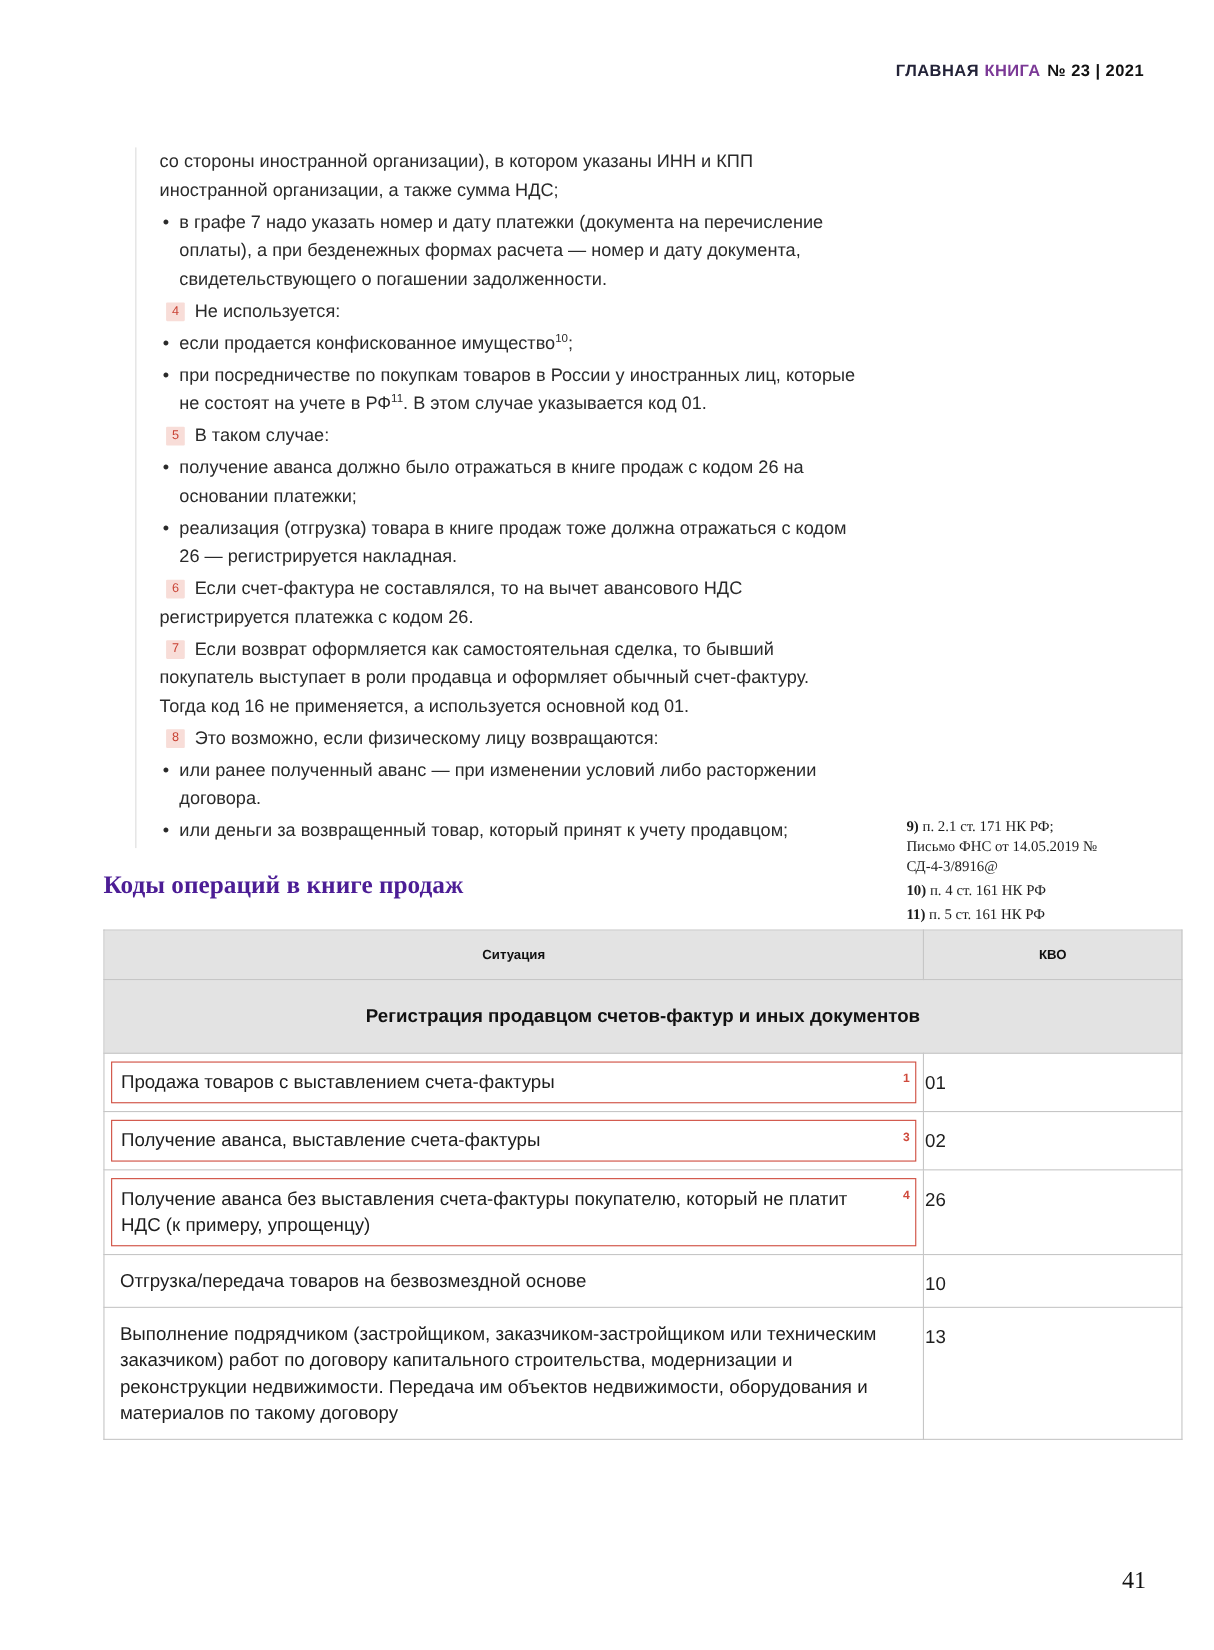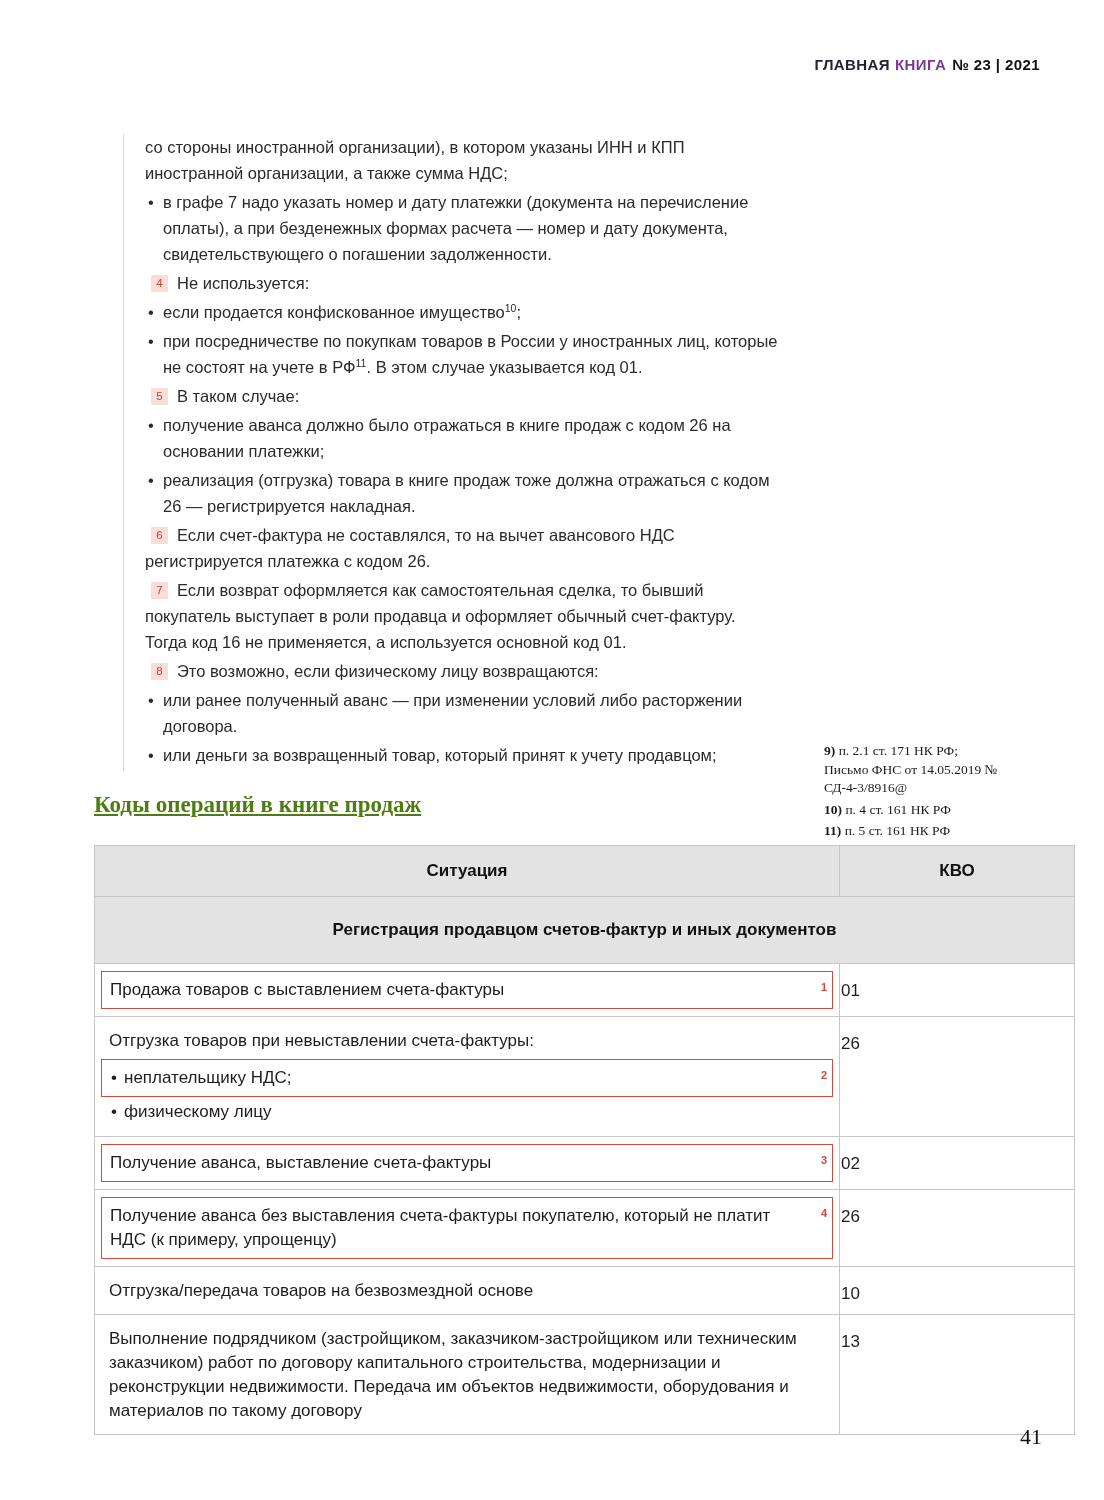--- a/index.html
+++ b/index.html
@@ -25,29 +25,29 @@
   sup.fnref{font-size:10.5px;line-height:0;}
 
   
   .footnotes{position:absolute;left:824px;top:720px;width:208px;
              font-family:"Liberation Serif","DejaVu Serif",serif;font-size:13.5px;line-height:18.5px;color:#1c1c1c;margin-top:22px;}
   .footnotes p{margin:0 0 3px 0;}
   .fn-label{font-weight:bold;}
 
   
   .section-title{position:absolute;left:94px;top:792px;margin:0;
-                 font-family:"Liberation Serif","DejaVu Serif",serif;font-size:23px;font-weight:bold;color:#4d7c0f;text-decoration:underline;}
+                 font-family:"Liberation Serif","DejaVu Serif",serif;font-size:23px;font-weight:bold;color:#4c1d95;}
 
   
   .kvo-table{position:absolute;left:94px;top:845px;width:946px;border-collapse:collapse;
              font-size:17px;color:#1d1d1d;table-layout:fixed;}
   .kvo-table th,.kvo-table td{border:1px solid #c6c6c6;}
   th.col-sit{width:728px;}
   th.col-kvo{width:218px;}
-  .kvo-table th{background:#e3e3e3;padding:15px 8px;font-size:17px;color:#111;text-align:center;}
+  .kvo-table th{background:#e3e3e3;padding:15px 8px;font-size:12px;color:#111;text-align:center;}
   .section-row{background:#e3e3e3;font-weight:bold;text-align:center;padding:23px 8px;color:#111;}
   .sit-cell{padding:6px;vertical-align:top;line-height:24px;}
   .kvo-cell{text-align:left;vertical-align:top;padding-top:17px;}
   .celltext{display:block;padding:6px 8px 5px;}
   .cell-bullet{position:relative;display:block;padding:2px 8px 6px 23px;}
   .cell-bullet::before{content:"•";position:absolute;left:10px;}
   .redbox{position:relative;border:1.5px solid #cf4a3c;padding:6px 24px 6px 8px;margin:1px 0;}
   .box-bullet{position:relative;display:block;padding-left:14px;}
   .box-bullet::before{content:"•";position:absolute;left:1px;}
   .redsup{position:absolute;top:3px;right:5px;color:#cf4a3c;font-size:11px;font-weight:bold;}
@@ -112,31 +112,20 @@
       <tr>
         <td class="sit-cell">
           <div class="redbox">
             <span>Продажа товаров с выставлением счета-фактуры</span>
             <sup class="redsup">1</sup>
           </div>
         </td>
         <td class="kvo-cell">01</td>
       </tr>
 
-      <tr>
-        <td class="sit-cell">
-          <span class="celltext">Отгрузка товаров при невыставлении счета-фактуры:</span>
-          <div class="redbox">
-            <span class="box-bullet">неплательщику НДС;</span>
-            <sup class="redsup">2</sup>
-          </div>
-          <span class="cell-bullet">физическому лицу</span>
-        </td>
-        <td class="kvo-cell">26</td>
-      </tr>
 
       <tr>
         <td class="sit-cell">
           <div class="redbox">
             <span>Получение аванса, выставление счета-фактуры</span>
             <sup class="redsup">3</sup>
           </div>
         </td>
         <td class="kvo-cell">02</td>
       </tr>

